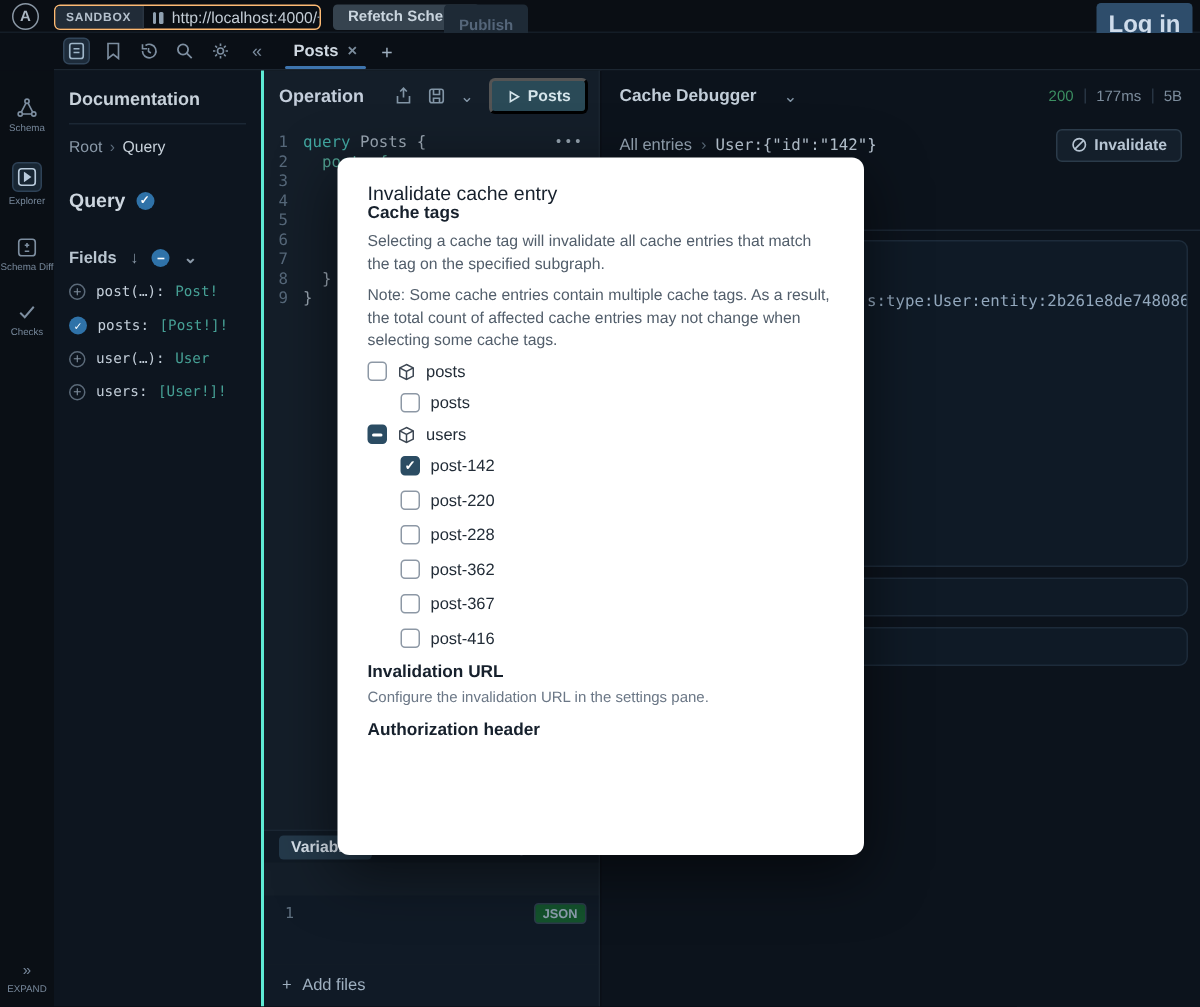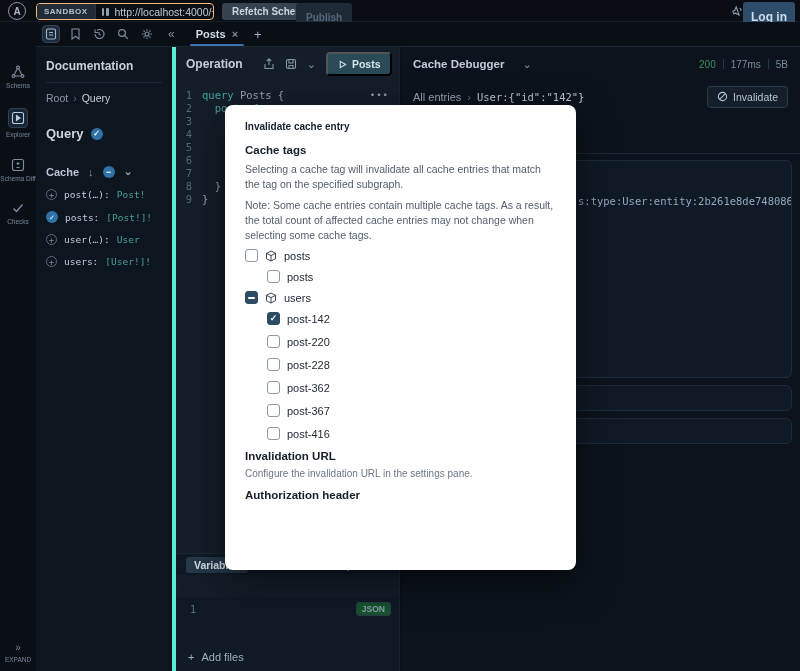--- a/index.html
+++ b/index.html
@@ -14,39 +14,39 @@
   .pause{display:flex;gap:2px;margin:0 6px}
   .pause i{width:2.5px;height:8px;background:#8fa0b0;border-radius:1px}
   .urltext{font-size:10.5px;color:#c3ccd5;white-space:nowrap}
   .urlgear{margin-left:auto;margin-right:5px;color:#7d8ea0}
   .btn{display:inline-flex;align-items:center;gap:5px;border:none;border-radius:3px;font-family:inherit;cursor:pointer}
   .refetch{position:absolute;left:222px;top:3px;height:17px;padding:0 10px;background:#36434f;color:#c9d4de;font-size:10px;font-weight:600}
   .publish{position:absolute;left:296px;top:3px;height:28px;padding:0 10px;background:#1e2a36;color:#55667a;font-size:10px;font-weight:600}
   .megaphone{position:absolute;left:731px;top:4px;color:#8b9aa9}
   .megadot{position:absolute;left:744px;top:3px;width:5px;height:5px;border-radius:50%;background:#4f8fd0}
   .help{position:absolute;left:756px;top:4px;color:#8b9aa9}
-  .login{position:absolute;right:5px;top:2px;height:30px;padding:0 8px;background:#2e4d6b;color:#cfdceb;font-size:12px;font-weight:600;border-radius:3px}
+  .login{position:absolute;right:5px;top:2px;height:30px;padding:0 8px;background:#2e4d6b;color:#cfdceb;font-size:16px;font-weight:600;border-radius:3px}
   
   .tabbar{position:absolute;left:36px;top:22px;right:0;height:25px;background:#0a0f16;border-bottom:1px solid #1c2631;display:flex;align-items:center}
   .tbicon{width:18px;height:18px;margin-left:6px;display:flex;align-items:center;justify-content:center;color:#7d8ea0;border-radius:4px}
   .tbicon.active{background:#1d2b3a;border:1px solid #32465a;color:#9fb6c9}
   .chev{font-size:12px;color:#7d8ea0;margin-left:12px;letter-spacing:-1px}
   .optab{position:relative;height:100%;display:flex;align-items:center;gap:6px;margin-left:16px;padding:0 6px;color:#d0d9e2;font-size:11px;font-weight:600}
   .optab .x{color:#7b8c9c;font-size:11px}
   .optab .ul{position:absolute;left:0;right:0;bottom:0;height:2px;background:#3e74ad;border-radius:1px}
   .newtab{margin-left:10px;color:#9fb0c0;font-size:13px}
   
   .leftnav{position:absolute;left:0;top:47px;bottom:0;width:36px;background:#0a0f15}
   .navitem{display:flex;flex-direction:column;align-items:center;gap:3px;margin-top:18px;color:#76879a;font-size:6.5px;text-align:center;line-height:1.3}
   .navitem .ni{color:#7d8ea0}
   .navitem.active .chipbox{background:#182633;border:1px solid #2e4257;border-radius:4px;padding:2px}
   .navitem.active .ni{color:#b9cbdc}
   .expand{position:absolute;bottom:8px;left:0;width:36px;display:flex;flex-direction:column;align-items:center;gap:3px;color:#76879a;font-size:6.5px}
   
-  .docs{position:absolute;left:36px;top:47px;bottom:0;width:140px;background:#0d151f;padding:12px 10px;border-right:4px solid #5eead4}
+  .docs{position:absolute;left:36px;top:47px;bottom:0;width:140px;background:#0d151f;padding:12px 10px;border-right:2px solid #5eead4}
   .docs h1{font-size:12px;font-weight:700;color:#c7d1da}
   .docs hr{border:none;border-top:1px solid #1b2734;margin:9px 0}
   .crumb{font-size:10.5px;color:#8b9aa9;display:flex;gap:5px;align-items:center}
   .crumb .sep{color:#5d6d7d}
   .crumb .cur{color:#c7d1da}
   .qhead{margin-top:22px;display:flex;align-items:center;gap:7px;font-size:13px;font-weight:700;color:#cdd6df}
   .fieldsrow{margin-top:24px;display:flex;align-items:center;gap:9px;font-size:11px;font-weight:700;color:#b9c5d0}
   .fieldsrow .ic{color:#8b9aa9;font-size:11px}
   .frow{display:flex;align-items:center;gap:7px;margin-top:11px;font-family:"DejaVu Sans Mono",monospace;font-size:9.5px}
   .frow .fname{color:#c2cdd8}
@@ -81,30 +81,30 @@
   .rheader .t{font-size:11.5px;font-weight:600;color:#c2cdd8}
   .rheader .sp{flex:1}
   .status{display:flex;align-items:center;gap:7px;font-size:10px;color:#7c8c9c}
   .status .ok{color:#3c8f62}
   .status .vd{width:1px;height:10px;background:#273442}
   .rcrumb{height:31px;display:flex;align-items:center;gap:6px;padding:0 12px}
   .rcrumb .a{font-size:11px;color:#97a6b5}
   .rcrumb .sep{color:#5d6d7d}
   .rcrumb .mono{font-family:"DejaVu Sans Mono",monospace;font-size:10.5px;color:#bcc9d6}
   .rcrumb .sp{flex:1}
-  .invbtn{border:1px solid #2b3b4a;background:#141f2b;border-radius:4px;padding:4px 9px;font-size:10.5px;font-weight:400;color:#b6c4d2;display:flex;align-items:center;gap:5px}
+  .invbtn{border:1px solid #2b3b4a;background:#141f2b;border-radius:4px;padding:4px 9px;font-size:10.5px;font-weight:700;color:#b6c4d2;display:flex;align-items:center;gap:5px}
   .rdivider{position:absolute;left:0;right:0;top:106px;border-top:1px solid #1b2734}
   .card{position:absolute;left:8px;right:8px;background:#0f1a26;border:1px solid #1d2b3a;border-radius:6px;overflow:hidden}
   .card1{top:113px;height:218px}
   .cachekey{position:absolute;left:168px;top:34px;font-family:"DejaVu Sans Mono",monospace;font-size:10.5px;color:#93a8bd;white-space:nowrap}
   .card2{top:338px;height:26px}
   .card3{top:371px;height:26px}
   
   .modal{position:absolute;left:225px;top:105px;width:351px;height:465px;background:#fff;border-radius:8px;box-shadow:0 12px 40px rgba(0,0,0,.55);padding:16px 20px;color:#414c59;overflow:hidden}
-  .modal h1{font-size:10px;font-weight:700;color:#16202c;margin-bottom:12px}
+  .modal h1{font-size:13px;font-weight:400;color:#16202c;margin-bottom:0}
   .modal .desc{font-size:11.5px;line-height:1.45;color:#414c59;margin-bottom:12px}
   .modal h2{font-size:11.5px;font-weight:700;color:#16202c;margin-bottom:6px}
   .modal .small{font-size:10.5px;line-height:1.4;color:#525e6b;margin-bottom:7px}
   .tagrow{display:flex;align-items:center;gap:7px;margin-bottom:8px;font-size:11px;color:#222c37}
   .tagrow.post{margin-bottom:10px}
   .lvl1{margin-left:22px}
   .cubeic{color:#3c4652;flex:none}
   .cb{width:13px;height:13px;border:1.5px solid #8d98a5;border-radius:3px;flex:none;display:flex;align-items:center;justify-content:center;background:#fff}
   .cb.checked{background:#2b4c63;border-color:#2b4c63}
   .cb.checked::after{content:"✓";color:#fff;font-size:9px;font-weight:700;line-height:1}
@@ -241,21 +241,21 @@
   <div class="crumb">
     <span>Root</span>
     <span class="sep">›</span>
     <span class="cur">Query</span>
   </div>
   <div class="qhead">
     <span>Query</span>
     <span class="ccheck">✓</span>
   </div>
   <div class="fieldsrow">
-    <span>Cache</span>
+    <span>Fields</span>
     <span class="ic">↓</span>
     <span class="cminus">−</span>
     <span class="ic">⌄</span>
   </div>
   <div class="frow">
     <span class="cplus">+</span>
     <span class="fname">post(…):</span>
     <span class="ftype">Post!</span>
   </div>
   <div class="frow">

